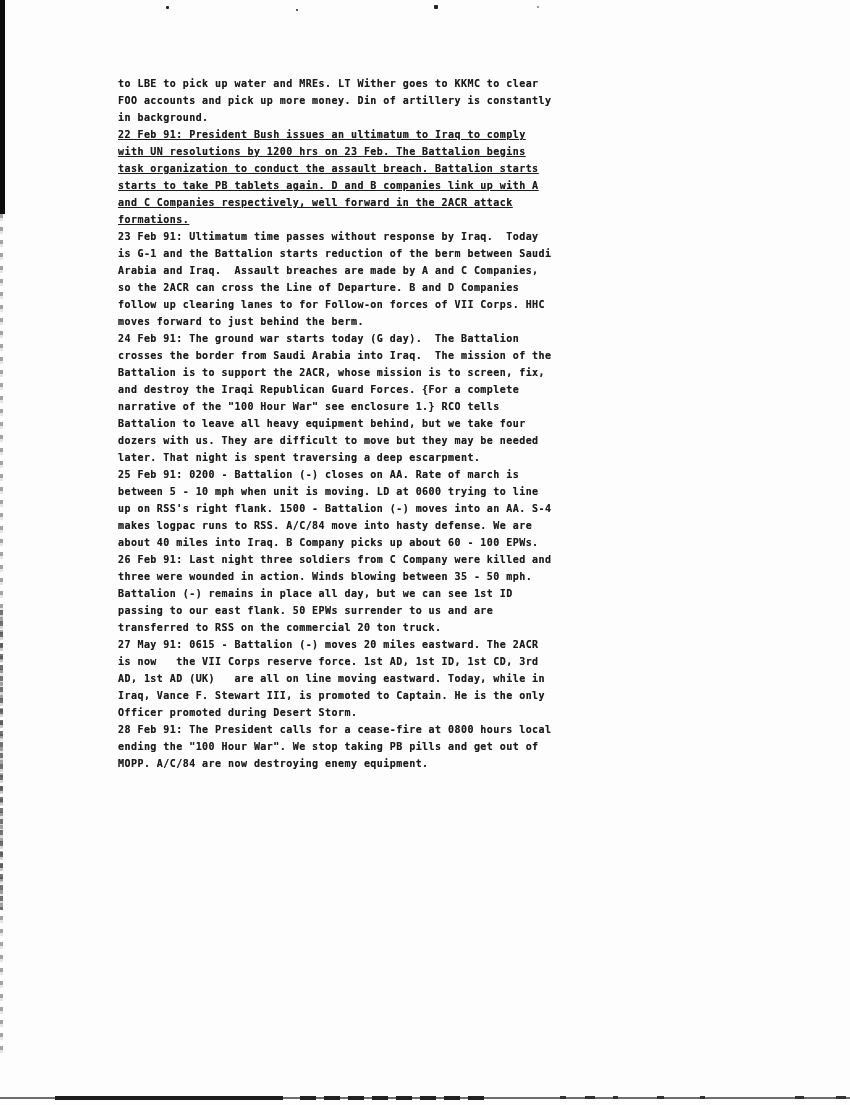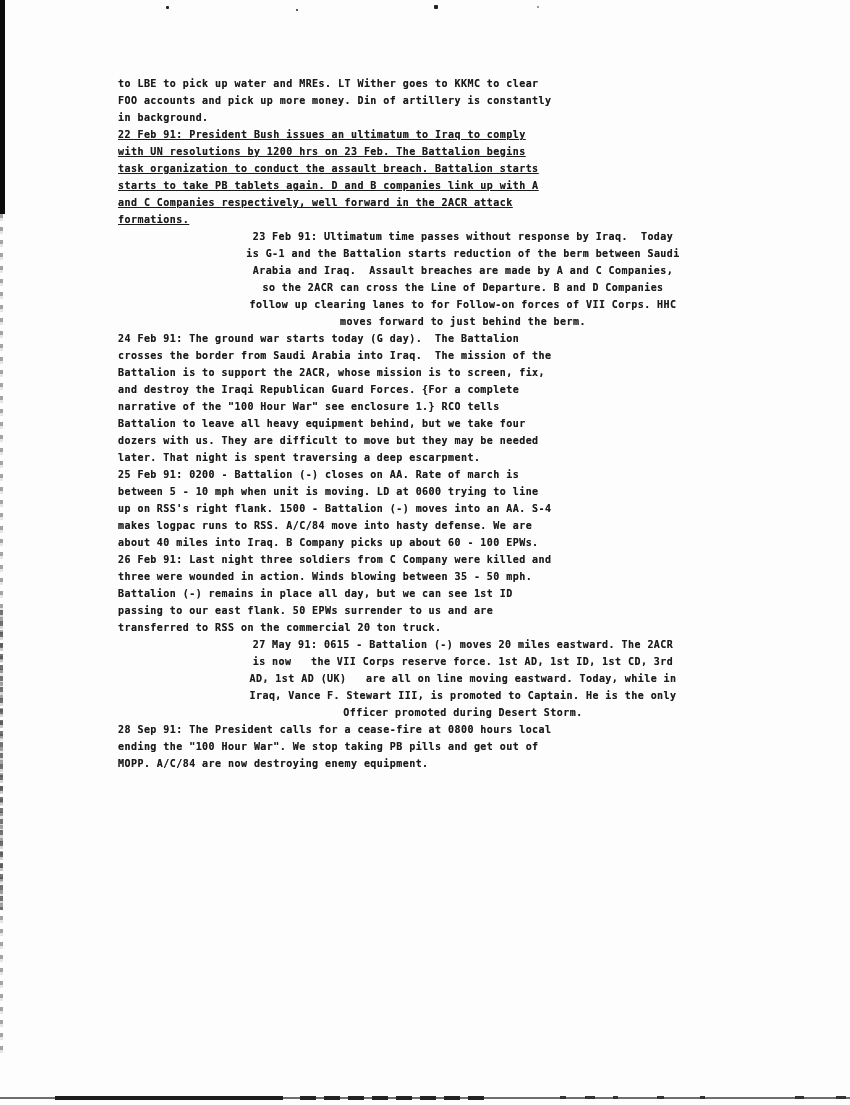--- a/index.html
+++ b/index.html
@@ -20,21 +20,21 @@
     font-family: "DejaVu Sans Mono", "Liberation Mono", monospace;
     font-weight: bold;
     font-size: 10px;
     line-height: 17px;
     letter-spacing: 0.45px;
     color: #1b1b1b;
     text-shadow: 0 0 0.5px rgba(20,20,20,0.55);
   }
   .mb18 { margin-bottom: 18px; }
   .mb32 { margin-bottom: 32px; text-decoration: underline; }
-  .mb31 { margin-bottom: 31px; text-align: center; }
+  .mb31 { margin-bottom: 31px; }
   .mb14 { margin-bottom: 14px; }
   .mb33 { margin-bottom: 33px; }
   .mb36 { margin-bottom: 36px; }
 
   
   .edge-bar-solid {
     position: absolute; left: 0; top: 0;
     width: 5px; height: 214px;
     background: #0b0b0b;
   }
@@ -137,21 +137,21 @@
     <pre class="para mb36">26 Feb 91: Last night three soldiers from C Company were killed and
 three were wounded in action. Winds blowing between 35 - 50 mph.
 Battalion (-) remains in place all day, but we can see 1st ID
 passing to our east flank. 50 EPWs surrender to us and are
 transferred to RSS on the commercial 20 ton truck.</pre>
     <pre class="para mb31">27 May 91: 0615 - Battalion (-) moves 20 miles eastward. The 2ACR
 is now   the VII Corps reserve force. 1st AD, 1st ID, 1st CD, 3rd
 AD, 1st AD (UK)   are all on line moving eastward. Today, while in
 Iraq, Vance F. Stewart III, is promoted to Captain. He is the only
 Officer promoted during Desert Storm.</pre>
-    <pre class="para">28 Sep 91: The President calls for a cease-fire at 0800 hours local
+    <pre class="para">28 Feb 91: The President calls for a cease-fire at 0800 hours local
 ending the "100 Hour War". We stop taking PB pills and get out of
 MOPP. A/C/84 are now destroying enemy equipment.</pre>
   </div>
 
   <div class="bottom-line-base"></div>
   <div class="bottom-line-dark"></div>
   <div class="bottom-line-dashes"></div>
   <div class="tick t1"></div>
   <div class="tick t2"></div>
   <div class="tick t3"></div>

